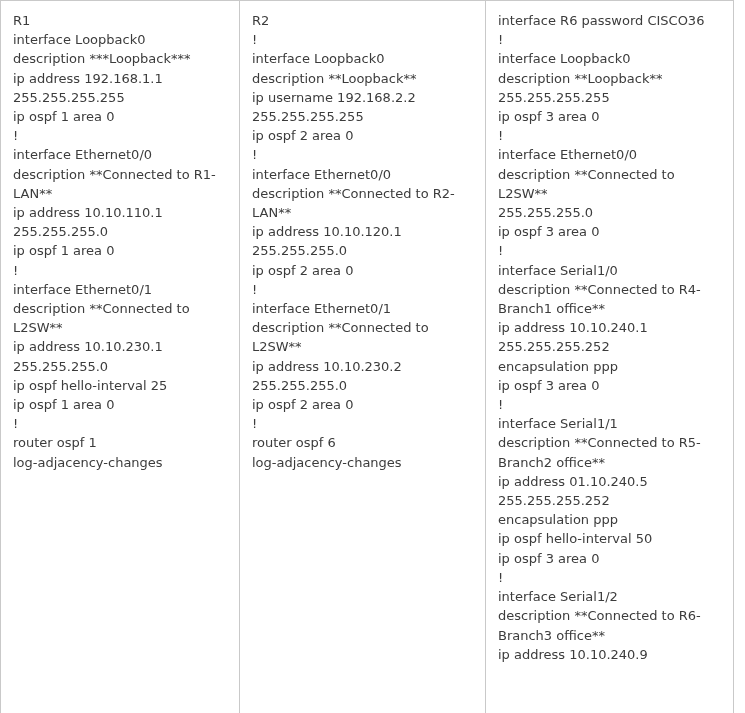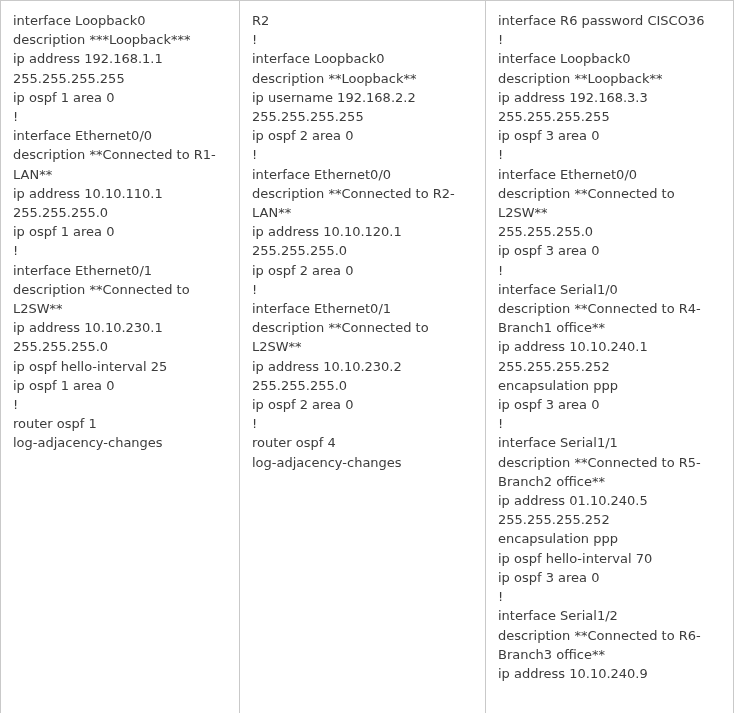--- a/index.html
+++ b/index.html
@@ -40,20 +40,21 @@
     color: #3c3c3c;
     white-space: pre;
     letter-spacing: 0;
   }
 </style>
 </head>
 <body>
 
 <div class="config-table">
   <div class="config-cell cell-r1">
+    <div class="line">R1</div>
     <div>
         <div class="line">interface Loopback0</div>
         <div class="line">description ***Loopback***</div>
         <div class="line">ip address 192.168.1.1</div>
         <div class="line">255.255.255.255</div>
         <div class="line">ip ospf 1 area 0</div>
         <div class="line">!</div>
         <div class="line">interface Ethernet0/0</div>
         <div class="line">description **Connected to R1-</div>
         <div class="line">LAN**</div>
@@ -90,31 +91,30 @@
         <div class="line">255.255.255.0</div>
         <div class="line">ip ospf 2 area 0</div>
         <div class="line">!</div>
         <div class="line">interface Ethernet0/1</div>
         <div class="line">description **Connected to</div>
         <div class="line">L2SW**</div>
         <div class="line">ip address 10.10.230.2</div>
         <div class="line">255.255.255.0</div>
         <div class="line">ip ospf 2 area 0</div>
         <div class="line">!</div>
-        <div class="line">router ospf 4</div>
+        <div class="line">router ospf 6</div>
         <div class="line">log-adjacency-changes</div>
       </div>
   </div>
   <div class="config-cell cell-r3">
     <div>
         <div class="line">interface R6 password CISCO36</div>
         <div class="line">!</div>
         <div class="line">interface Loopback0</div>
         <div class="line">description **Loopback**</div>
-        <div class="line">ip address 192.168.3.3</div>
         <div class="line">255.255.255.255</div>
         <div class="line">ip ospf 3 area 0</div>
         <div class="line">!</div>
         <div class="line">interface Ethernet0/0</div>
         <div class="line">description **Connected to</div>
         <div class="line">L2SW**</div>
         <div class="line">255.255.255.0</div>
         <div class="line">ip ospf 3 area 0</div>
         <div class="line">!</div>
         <div class="line">interface Serial1/0</div>
@@ -124,21 +124,21 @@
         <div class="line">255.255.255.252</div>
         <div class="line">encapsulation ppp</div>
         <div class="line">ip ospf 3 area 0</div>
         <div class="line">!</div>
         <div class="line">interface Serial1/1</div>
         <div class="line">description **Connected to R5-</div>
         <div class="line">Branch2 office**</div>
         <div class="line">ip address 01.10.240.5</div>
         <div class="line">255.255.255.252</div>
         <div class="line">encapsulation ppp</div>
-        <div class="line">ip ospf hello-interval 70</div>
+        <div class="line">ip ospf hello-interval 50</div>
         <div class="line">ip ospf 3 area 0</div>
         <div class="line">!</div>
         <div class="line">interface Serial1/2</div>
         <div class="line">description **Connected to R6-</div>
         <div class="line">Branch3 office**</div>
         <div class="line">ip address 10.10.240.9</div>
       </div>
   </div>
 </div>
 

